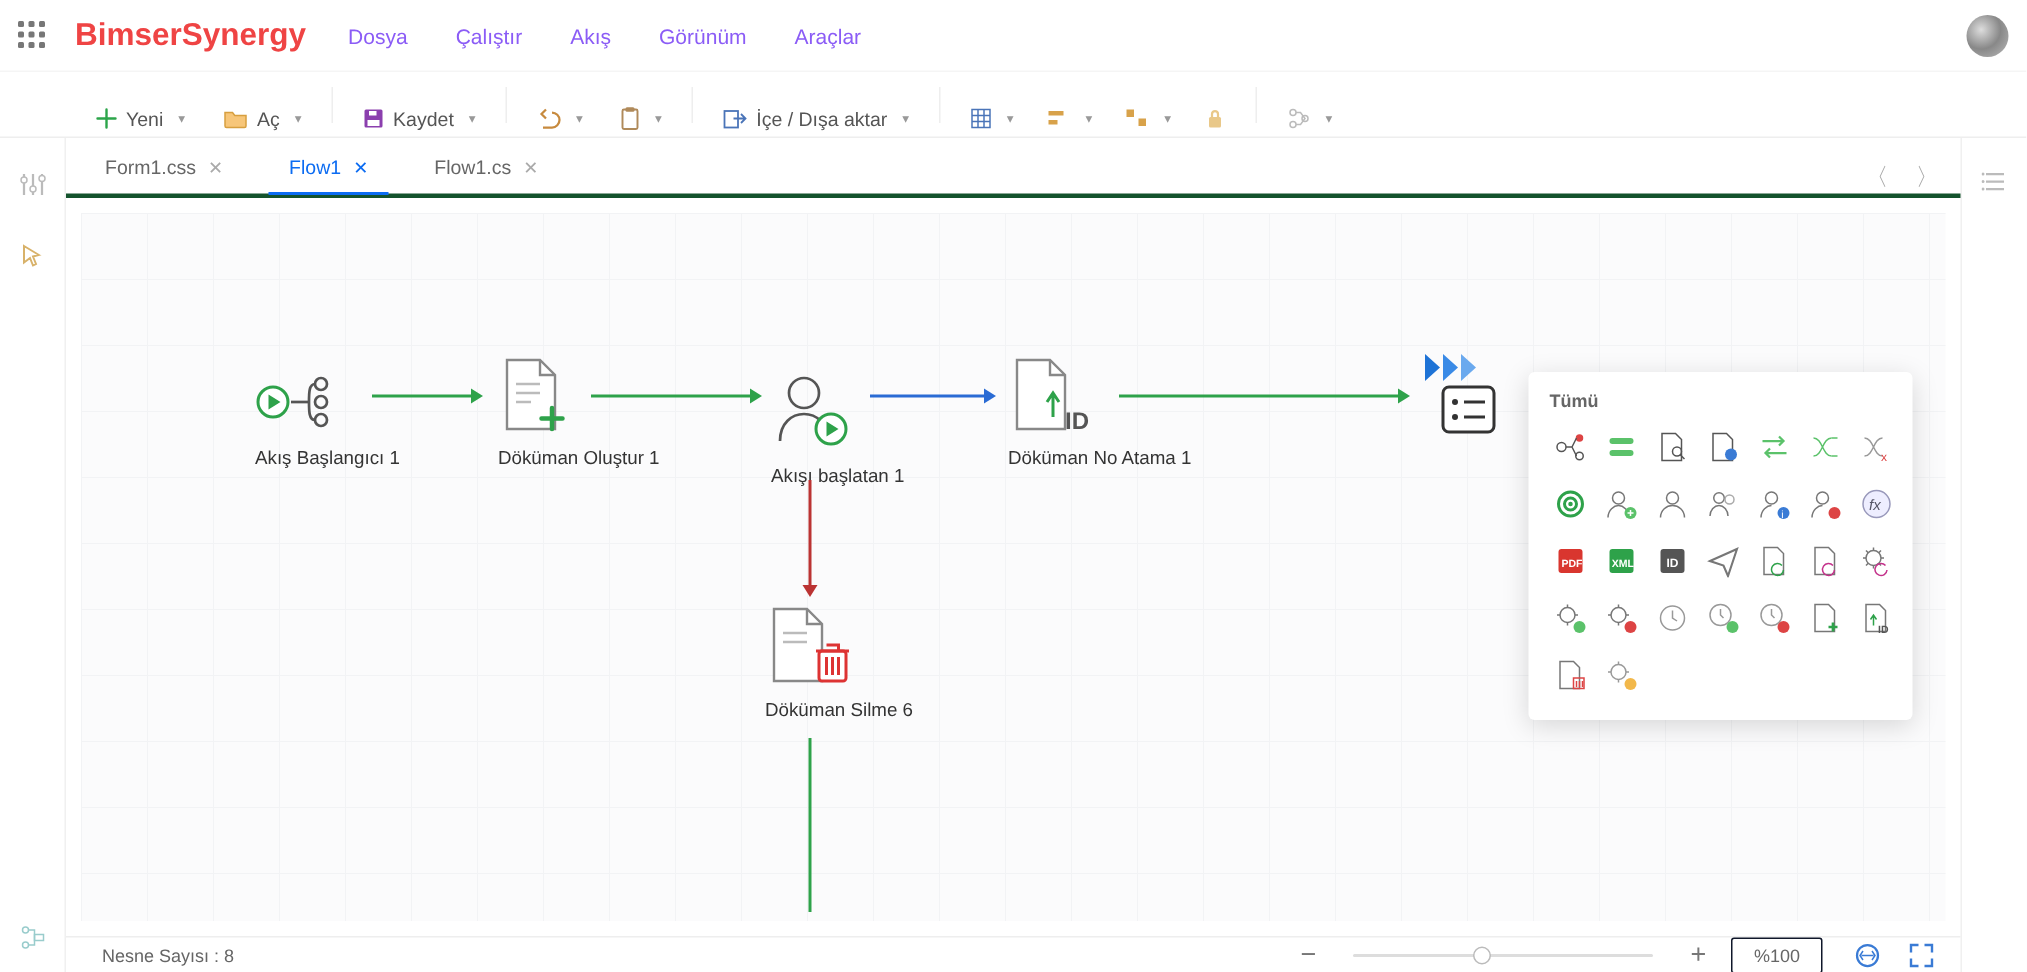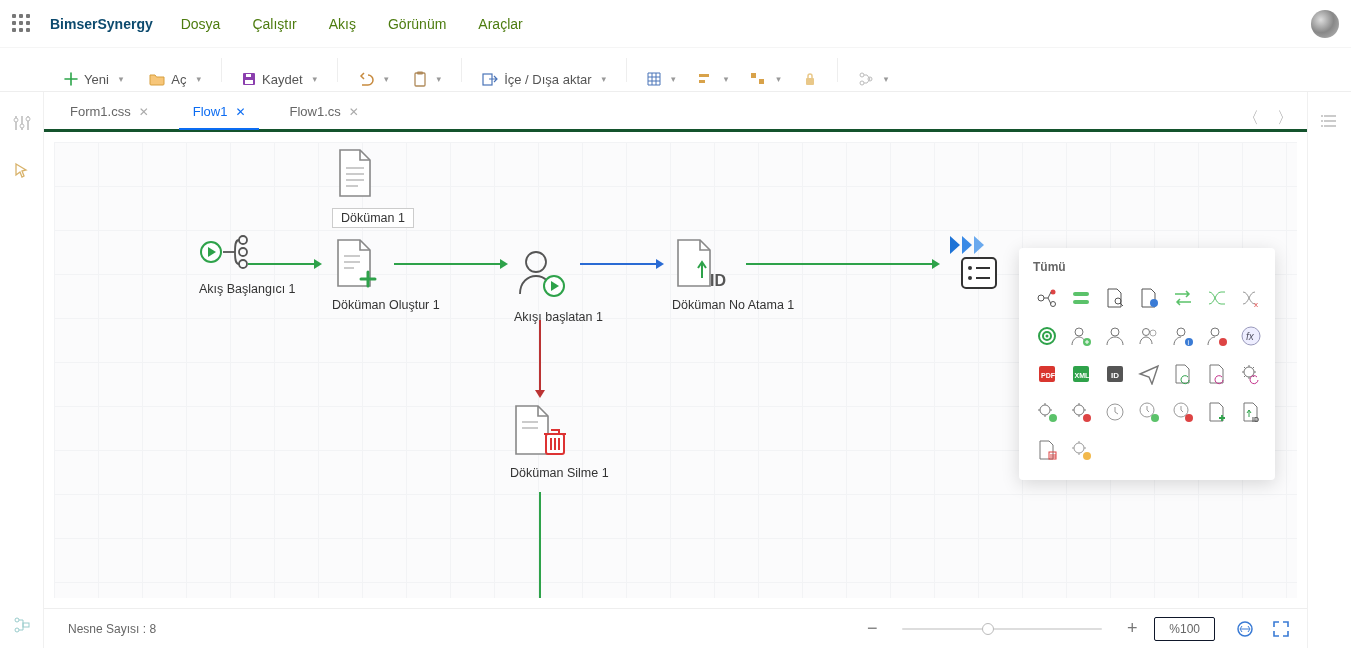--- a/index.html
+++ b/index.html
@@ -1,23 +1,23 @@
 <!DOCTYPE html>
 <html><head>
 <meta charset="utf-8">
 <style>
 * { box-sizing: border-box; margin: 0; padding: 0; font-family: "Segoe UI", Arial, sans-serif; }
 html, body { width: 1351px; height: 648px; overflow: hidden; background: #fff; color: #333; }
 
 .topbar { height: 48px; display: flex; align-items: center; padding: 0 12px; border-bottom: 1px solid #f5f5f5; }
 .apps-grid { width: 20px; height: 20px; display: grid; grid-template-columns: repeat(3,4px); grid-template-rows: repeat(3,4px); gap: 3px; margin-right: 18px; cursor: pointer; }
 .apps-grid span { background: #777; border-radius: 1px; }
-.brand { font-size: 14px; font-weight: 600; color: #0c4a6e; margin-right: 28px; }
+.brand { font-size: 21px; font-weight: 600; color: #ef4444; margin-right: 28px; }
 .menu { display: flex; gap: 32px; }
-.menu span { font-size: 14px; color: #4d7c0f; cursor: pointer; }
+.menu span { font-size: 14px; color: #8b5cf6; cursor: pointer; }
 .spacer { flex: 1; }
 .avatar { width: 28px; height: 28px; border-radius: 50%; background: radial-gradient(circle at 35% 35%, #ddd, #888, #bbb); }
 
 .toolbar { height: 44px; display: flex; align-items: center; padding: 0 0 0 44px; border-bottom: 1px solid #eee; gap: 0; font-size: 13px; color: #555; }
 .tb-group { display: flex; align-items: center; height: 100%; padding: 0 12px; }
 .tb-sep { width: 1px; height: 24px; background: #eee; }
 .tb-btn { display: inline-flex; align-items: center; gap: 6px; padding: 4px 8px; border-radius: 3px; cursor: pointer; margin-top: 19px; }
 .caret::after { content: "▾"; font-size: 9px; color: #999; margin-left: 4px; }
 
 .workspace { position: absolute; top: 92px; bottom: 0; left: 0; right: 0; display: flex; }
@@ -43,21 +43,21 @@
 .node { position: absolute; text-align: center; }
 .node .lbl { margin-top: 8px; font-size: 12.5px; color: #333; white-space: nowrap; }
 
 svg { display: block; }
 
 .palette { position: absolute; right: 22px; top: 106px; width: 256px; background: #fff; border-radius: 4px; box-shadow: 0 4px 18px rgba(0,0,0,0.15); padding: 12px 14px 16px; }
 .palette h4 { font-size: 12px; font-weight: 600; color: #666; margin-bottom: 10px; }
 .palette-grid { display: grid; grid-template-columns: repeat(7, 1fr); gap: 10px 6px; }
 .palette-grid .pi { width: 28px; height: 28px; display:flex; align-items:center; justify-content:center; cursor:pointer; border-radius:3px; }
 
-.status { height: 40px; border-top: 1px solid #eee; display: flex; align-items: center; padding: 0 16px 0 24px; font-size: 12px; color: #666; gap: 12px; }
+.status { height: 24px; border-top: 1px solid #eee; display: flex; align-items: center; padding: 0 16px 0 24px; font-size: 12px; color: #666; gap: 12px; }
 .zoom-slider { flex:0 0 200px; height:2px; background:#ddd; border-radius:2px; position:relative; margin:0 8px; }
 .zoom-slider .knob { position:absolute; top:-5px; left:40%; width:12px; height:12px; border-radius:50%; background:#fff; border:1px solid #bbb; }
 .zoom-box { border:1px solid #0f172a; padding:4px 14px; font-size:12px; border-radius:2px; }
 .minus, .plus { font-size:18px; color:#777; cursor:pointer; width:20px; text-align:center; }
 
 .arrow { position:absolute; }
 
 .rightrail { width: 44px; border-left: 1px solid #f0f0f0; display:flex; flex-direction:column; align-items:center; padding-top:20px; }
 .rightrail .ic { width:18px; height:18px; color:#aaa; }
 </style>
@@ -214,30 +214,22 @@
       </div>
       <div class="tabs-right">
         <span>〈</span>
         <span>〉</span>
       </div>
     </div>
 
     <div class="canvas-wrap">
       <div class="canvas">
 
-        <div class="node" style="left:278px; top:6px;">
-          <svg width="44" height="52">
-              <path d="M8 2h20l10 10v36H8z" fill="#fff" stroke="#888" stroke-width="1.6"></path>
-              <path d="M28 2v10h10" fill="none" stroke="#888" stroke-width="1.6"></path>
-              <path d="M14 20h18M14 26h18M14 32h18M14 38h12" stroke="#bbb" stroke-width="1.6"></path>
-            </svg>
-          <div class="lbl" style="border:1px solid #ccc; padding:2px 8px; background:#fff;">Döküman 1</div>
-        </div>
-
-        <div class="node" style="left:116px; top:88px;margin-left:29px;">
+
+        <div class="node" style="left:116px; top:104px;">
           <svg width="58" height="44">
             <circle cx="12" cy="22" r="10" fill="#fff" stroke="#2ea24a" stroke-width="2"></circle>
             <path d="M9 17v10l8-5z" fill="#2ea24a"></path>
             <path d="M24 22h12" stroke="#555" stroke-width="1.8"></path>
             <circle cx="44" cy="10" r="4" fill="none" stroke="#555" stroke-width="1.8"></circle>
             <circle cx="44" cy="22" r="4" fill="none" stroke="#555" stroke-width="1.8"></circle>
             <circle cx="44" cy="34" r="4" fill="none" stroke="#555" stroke-width="1.8"></circle>
             <path d="M36 22c0-6 0-12 4-12M36 22c0 6 0 12 4 12" fill="none" stroke="#555" stroke-width="1.8"></path>
           </svg>
           <div class="lbl">Akış Başlangıcı 1</div>
@@ -313,21 +305,21 @@
 
         <div class="node" style="left:456px; top:262px;">
           <svg width="58" height="54">
             <path d="M6 2h22l10 10v38H6z" fill="#fff" stroke="#888" stroke-width="1.6"></path>
             <path d="M28 2v10h10" fill="none" stroke="#888" stroke-width="1.6"></path>
             <path d="M12 18h16M12 24h16" stroke="#bbb" stroke-width="1.6"></path>
             <rect x="36" y="30" width="18" height="20" rx="2" fill="#fff" stroke="#d33" stroke-width="2"></rect>
             <path d="M34 30h22M41 26h8v4" stroke="#d33" stroke-width="2" fill="none"></path>
             <path d="M41 34v12M45 34v12M49 34v12" stroke="#d33" stroke-width="2"></path>
           </svg>
-          <div class="lbl">Döküman Silme 1</div>
+          <div class="lbl">Döküman Silme 6</div>
         </div>
 
         <svg class="arrow" style="left:478px; top:348px;" width="16" height="120">
           <path d="M8 2v116" stroke="#2ea24a" stroke-width="2"></path>
         </svg>
 
         <div class="palette">
           <h4>Tümü</h4>
           <div class="palette-grid">
 

